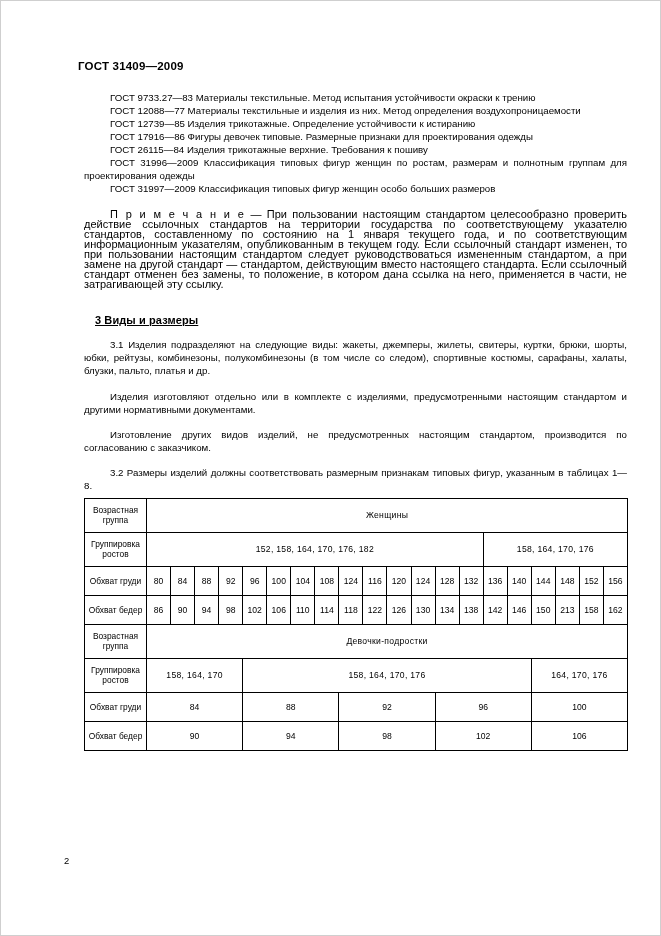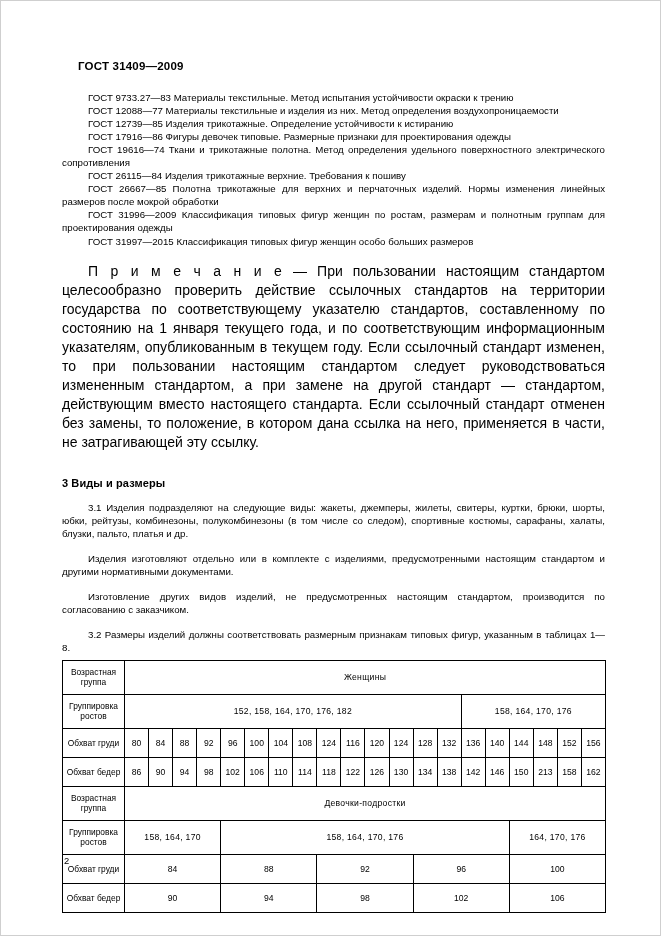--- a/index.html
+++ b/index.html
@@ -26,49 +26,50 @@
   .doc-header {
     position: absolute;
     left: 78px;
     top: 60px;
     font-size: 11.5px;
     font-weight: bold;
     letter-spacing: 0.2px;
   }
   .content {
     position: absolute;
-    left: 62px;
+    left: 84px;
     top: 91px;
     width: 543px;
   }
   p {
     margin: 0;
     font-size: 9.7px;
     line-height: 13.05px;
     text-align: justify;
     text-justify: inter-word;
   }
   p.ref {
     text-indent: 26px;
   }
   .note {
     margin-top: 14px;
-    font-size: 14px;
-    line-height: 19px;
+    font-size: 11px;
+    line-height: 10px;
     text-align: justify;
     text-indent: 26px;
   }
   .note .razr {
     letter-spacing: 1.2px;
   }
   h2.section {
-    margin: 0;
+    margin: 11px;
     font-size: 11px;
     font-weight: bold;
     letter-spacing: 0.1px;
+    text-decoration: underline;
   }
   .section-wrap {
     margin-top: 25px;
   }
   .section-body {
     margin-top: 9px;
   }
   .section-body p {
     margin-top: 12px;
   }
@@ -137,25 +138,23 @@
 
   <div class="doc-header">ГОСТ 31409—2009</div>
 
   <div class="content">
 
     <div>
       <p class="ref">ГОСТ  9733.27—83 Материалы текстильные. Метод испытания устойчивости окраски к трению</p>
       <p class="ref">ГОСТ  12088—77 Материалы текстильные и изделия из них. Метод определения воздухопроница­емости</p>
       <p class="ref">ГОСТ  12739—85 Изделия трикотажные. Определение устойчивости к истиранию</p>
       <p class="ref">ГОСТ  17916—86 Фигуры девочек типовые. Размерные признаки для проектирования одежды</p>
-      <p class="ref">ГОСТ  19616—74 Ткани и трикотажные полотна. Метод определения удельного поверхностного электрического сопротивления</p>
       <p class="ref">ГОСТ  26115—84 Изделия трикотажные верхние. Требования к пошиву</p>
-      <p class="ref">ГОСТ  26667—85 Полотна трикотажные для верхних и перчаточных изделий. Нормы изменения линейных размеров после мокрой обработки</p>
       <p class="ref">ГОСТ 31996—2009 Классификация типовых фигур женщин по ростам, размерам и полнотным груп­пам для проектирования одежды</p>
-      <p class="ref">ГОСТ 31997—2015 Классификация типовых фигур женщин особо больших размеров</p>
+      <p class="ref">ГОСТ 31997—2009 Классификация типовых фигур женщин особо больших размеров</p>
     </div>
 
     <div class="note"><span class="razr">П р и м е ч а н и е</span><span> — При пользовании настоящим стандартом целесообразно проверить действие ссылоч­ных стандартов на территории государства по соответствующему указателю стандартов, составленному по состоя­нию на 1 января текущего года, и по соответствующим информационным указателям, опубликованным в текущем году. Если ссылочный стандарт изменен, то при пользовании настоящим стандартом следует руководствоваться измененным стандартом, а при замене на другой стандарт — стандартом, действующим вместо настоящего стан­дарта. Если ссылочный стандарт отменен без замены, то положение, в котором дана ссылка на него, применяется в части, не затрагивающей эту ссылку.</span></div>
 
     <div class="section-wrap">
       <h2 class="section">3  Виды и размеры</h2>
       <div class="section-body">
         <p class="ref">3.1  Изделия подразделяют на следующие виды: жакеты, джемперы, жилеты, свитеры, куртки, брюки, шорты, юбки, рейтузы, комбинезоны, полукомбинезоны (в том числе со следом), спортивные кос­тюмы, сарафаны, халаты, блузки, пальто, платья и др.</p>
         <p class="ref">Изделия изготовляют отдельно или в комплекте с изделиями, предусмотренными настоящим стан­дартом и другими нормативными документами.</p>
         <p class="ref">Изготовление других видов изделий, не предусмотренных настоящим стандартом, производится по согласованию с заказчиком.</p>

